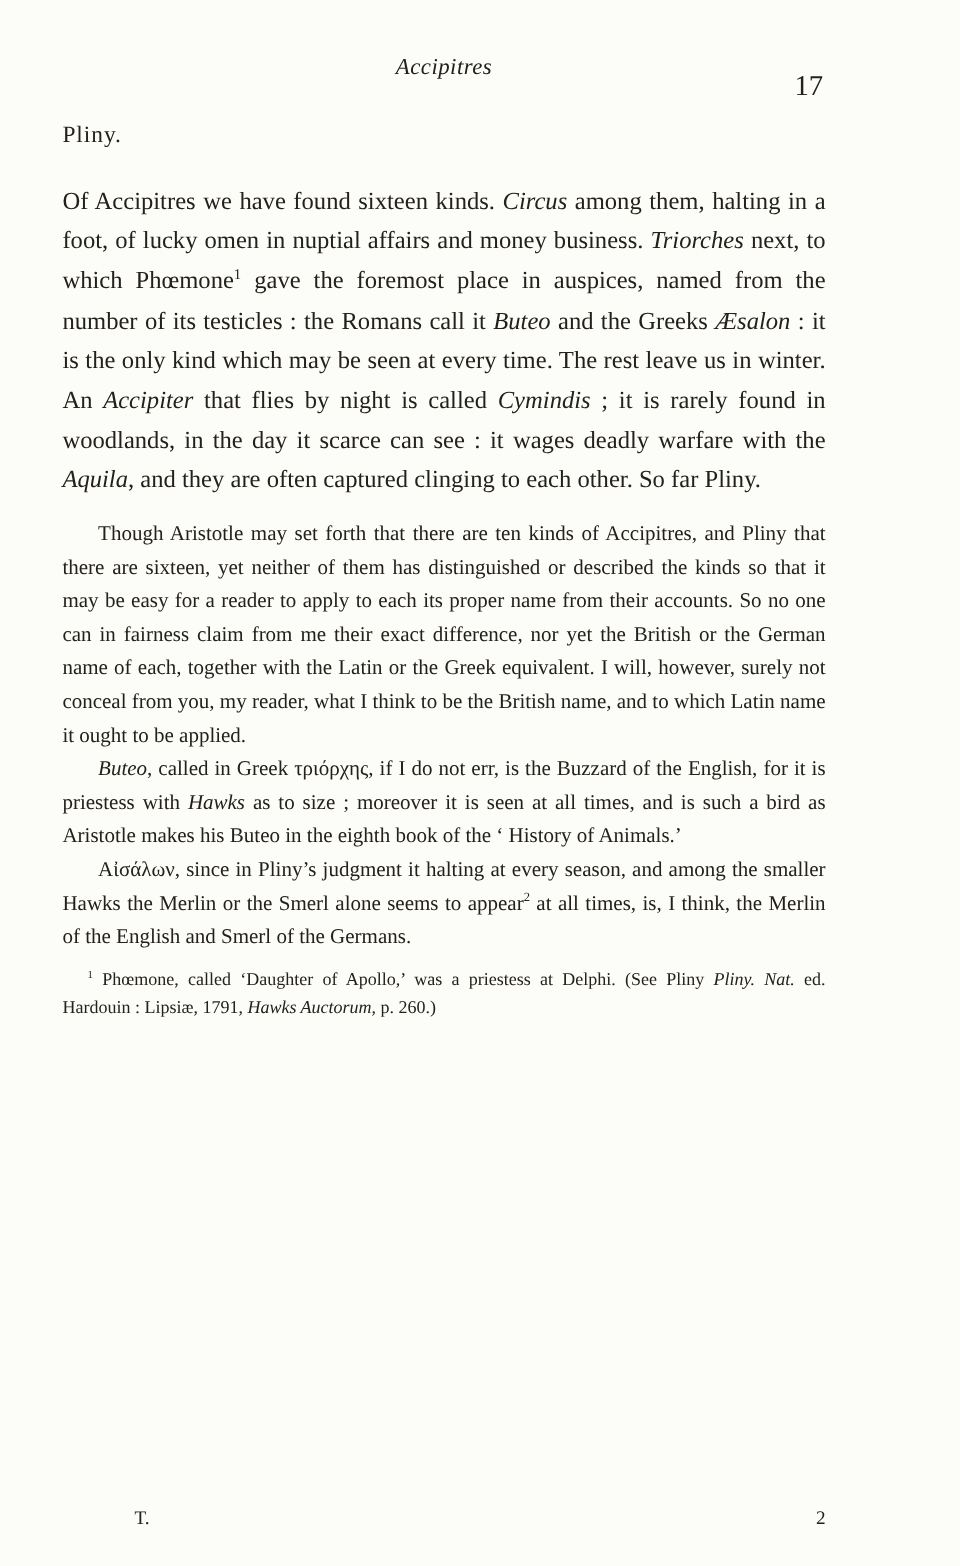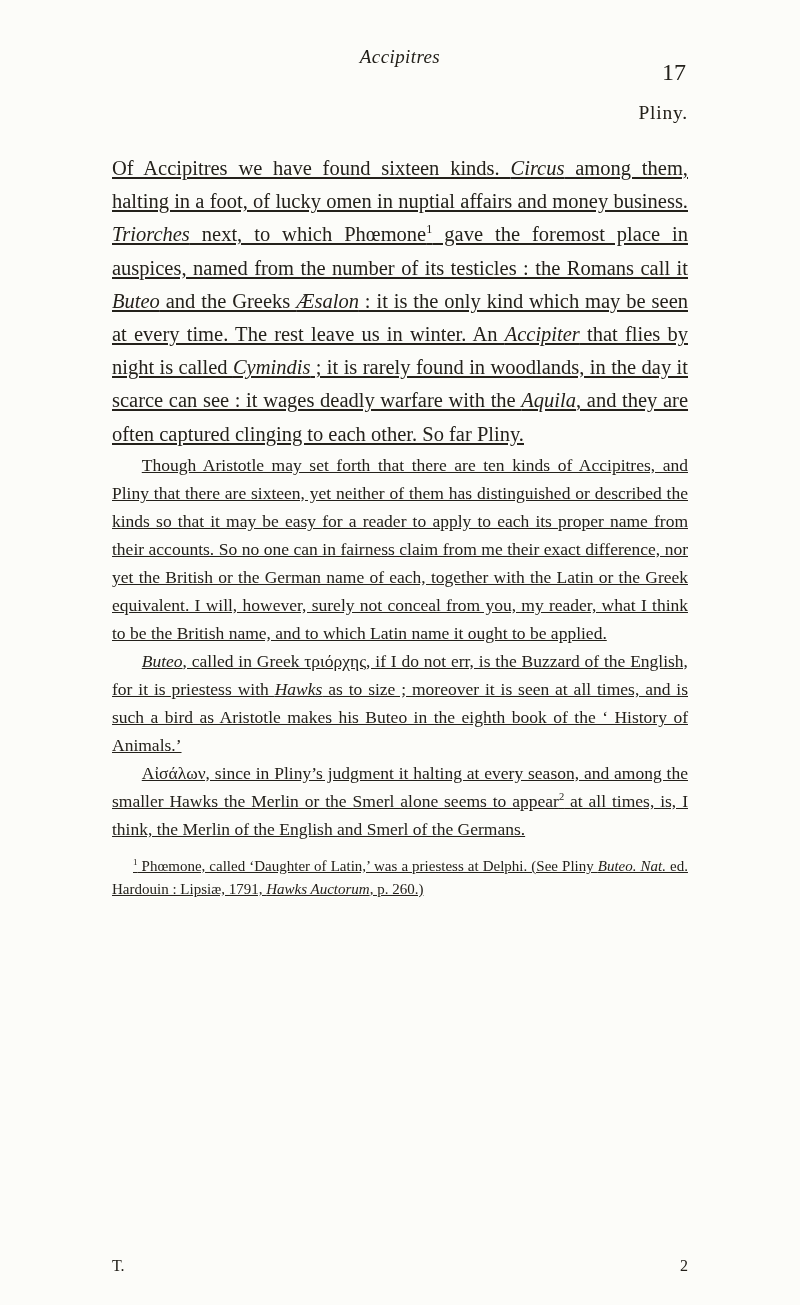--- a/index.html
+++ b/index.html
@@ -7,28 +7,28 @@
     padding: 0;
   }
   body {
     width: 800px;
     height: 1305px;
     background: #fcfcf9;
     color: #24211b;
     font-family: "Liberation Serif", serif;
     -webkit-font-smoothing: antialiased;
   }
-  p { margin: 0; text-decoration: underline; }
+  p { margin: 0; }
 
   .book-page {
     position: relative;
     width: 800px;
     height: 1305px;
     box-sizing: border-box;
-    padding: 46px 112px 90px 112px;
+    padding: 46px 112px 90px 52px;
     overflow: hidden;
   }
 
   .running-header {
     position: relative;
     height: 28px;
     font-size: 19px;
   }
   .header-title {
     display: block;
@@ -38,34 +38,35 @@
   }
   .page-number {
     position: absolute;
     right: 2px;
     top: 13px;
     font-size: 24px;
   }
 
   .section-heading {
     margin: 28px 0 0 0;
-    text-align: right;
+    text-align: left;
     font-weight: normal;
     font-size: 19.5px;
     letter-spacing: 0.8px;
   }
 
   .main-text {
     margin-top: 28px;
     font-size: 20.5px;
     line-height: 1.62;
     text-align: justify;
   }
 
   .commentary {
+    margin-top: 12px;
     font-size: 17.5px;
     line-height: 1.6;
     text-align: justify;
   }
   .commentary p { text-indent: 1.7em; }
 
   .footnotes {
     margin-top: 12px;
     font-size: 15px;
     line-height: 1.55;
@@ -107,21 +108,21 @@
       <p><span>Of Accipitres we have found sixteen kinds.  </span><span class="it">Circus</span><span> among them, halting in a foot, of lucky omen in nuptial affairs and money business.  </span><span class="it">Triorches</span><span> next, to which Phœmone</span><sup>1</sup><span> gave the foremost place in auspices, named from the number of its testicles : the Romans call it </span><span class="it">Buteo</span><span> and the Greeks </span><span class="it">Æsalon</span><span> : it is the only kind which may be seen at every time.  The rest leave us in winter.  An </span><span class="it">Accipiter</span><span> that flies by night is called </span><span class="it">Cymindis</span><span> ; it is rarely found in woodlands, in the day it scarce can see : it wages deadly warfare with the </span><span class="it">Aquila</span><span>, and they are often captured clinging to each other.  So far Pliny.</span></p>
     </div>
 
   <div class="commentary">
       <p><span>Though Aristotle may set forth that there are ten kinds of Accipitres, and Pliny that there are sixteen, yet neither of them has distinguished or described the kinds so that it may be easy for a reader to apply to each its proper name from their accounts.  So no one can in fairness claim from me their exact difference, nor yet the British or the German name of each, together with the Latin or the Greek equivalent.  I will, however, surely not conceal from you, my reader, what I think to be the British name, and to which Latin name it ought to be applied.</span></p>
       <p><span class="it">Buteo</span><span>, called in Greek τριόρχης, if I do not err, is the Buzzard of the English, for it is priestess with </span><span class="it">Hawks</span><span> as to size ; moreover it is seen at all times, and is such a bird as Aristotle makes his Buteo in the eighth book of the ‘ History of Animals.’</span></p>
       <p><span>Αἰσάλων, since in Pliny’s judgment it halting at every season, and among the smaller Hawks the Merlin or the Smerl alone seems to appear</span><sup>2</sup><span> at all times, is, I think, the Merlin of the English and Smerl of the Germans.</span></p>
     </div>
 
   <div class="footnotes">
-      <p><sup>1</sup><span> Phœmone, called ‘Daughter of Latin,’ was a priestess at Delphi. (See Pliny </span><span class="it">Buteo. Nat.</span><span> ed. Hardouin : Lipsiæ, 1791, </span><span class="it">Hawks Auctorum</span><span>, p. 260.)</span></p>
+      <p><sup>1</sup><span> Phœmone, called ‘Daughter of Apollo,’ was a priestess at Delphi. (See Pliny </span><span class="it">Pliny. Nat.</span><span> ed. Hardouin : Lipsiæ, 1791, </span><span class="it">Hawks Auctorum</span><span>, p. 260.)</span></p>
     </div>
 
   <div class="page-footer">
     <span>T.</span>
     <span>2</span>
   </div>
 
 </div>
 
 </body></html>

